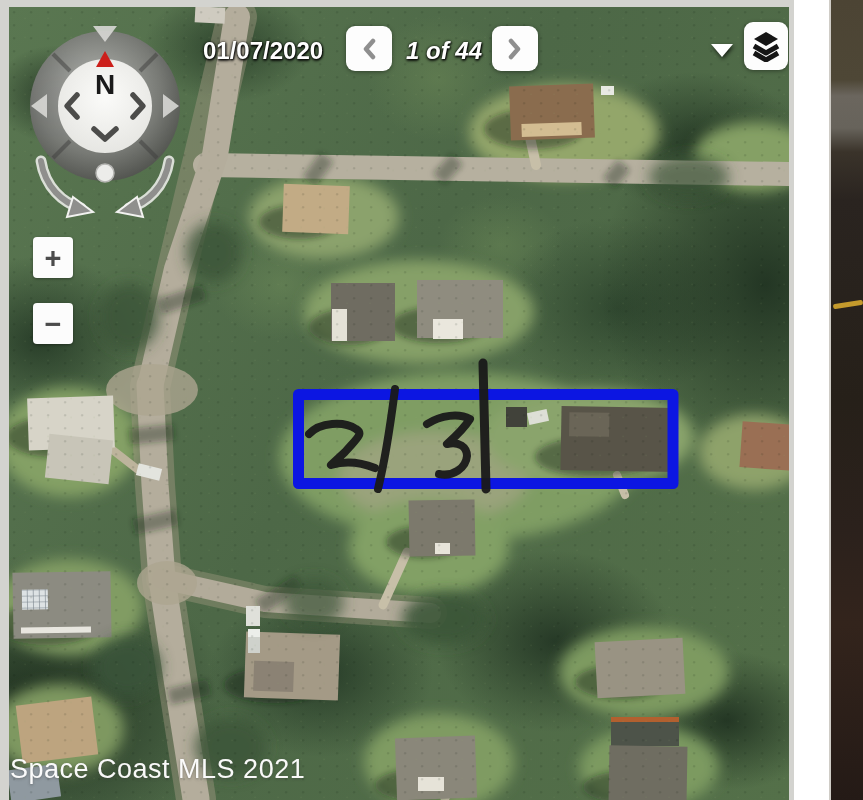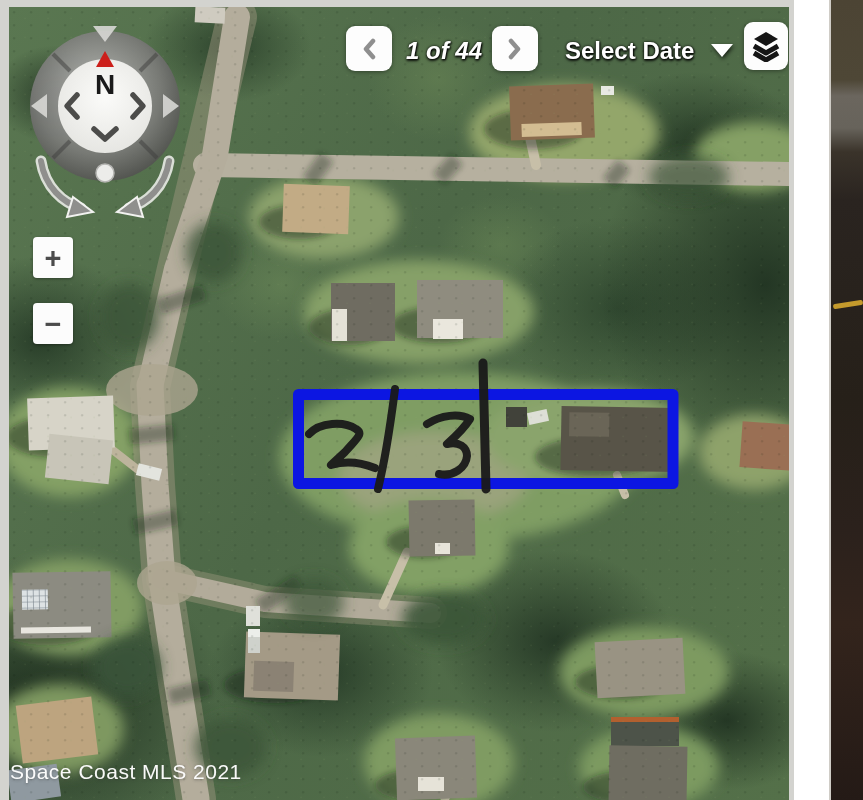--- a/index.html
+++ b/index.html
@@ -48,22 +48,22 @@
     cursor:pointer;padding:0;}
   .caret{position:absolute;width:0;height:0;border-left:11px solid transparent;
     border-right:11px solid transparent;border-top:13px solid #fff;
     filter:drop-shadow(1px 2px 2px rgba(0,0,0,.7));}
   
   .zoom-btn{position:absolute;left:24px;width:40px;height:41px;background:#fcfcfc;border:none;
     border-radius:4px;color:#4c4c4c;font-weight:bold;font-size:29px;line-height:38px;
     box-shadow:0 1px 3px rgba(0,0,0,.35);cursor:pointer;padding:0;
     font-family:"Liberation Sans",sans-serif;}
   
-  .watermark{position:absolute;left:1px;top:747px;color:rgba(255,255,255,.97);font-size:21px;
-    letter-spacing:.5px;text-shadow:0 1px 3px rgba(60,60,60,.45);margin-top:6px;}
+  .watermark{position:absolute;left:1px;top:747px;color:rgba(255,255,255,.97);font-size:27px;
+    letter-spacing:.5px;text-shadow:0 1px 3px rgba(60,60,60,.45);}
   .compass{position:absolute;left:2px;top:2px;}
 </style>
 </head>
 <body>
 
 <div class="page">
 
   <div class="map-frame">
     <div class="map">
 
@@ -200,32 +200,32 @@
         <g fill="none" stroke="#1a1a1a" stroke-linecap="round" stroke-linejoin="round" opacity=".95">
           <path stroke-width="8" d="M300,427 C311,415 335,414 347,422 C355,427 348,431 336,445 L322,458 C335,454 351,455 366,461"></path>
           <path stroke-width="8" d="M386,382 C382,413 378,445 369,482"></path>
           <path stroke-width="8" d="M418,417 C432,408 450,406 461,412 C454,423 446,430 438,437 C450,434 458,440 458,449 C457,461 444,470 430,467"></path>
           <path stroke-width="9" d="M474,356 L477,482"></path>
         </g>
       </svg>
 
       <div class="watermark">Space Coast MLS 2021</div>
 
+      <div class="tb-text" style="left:194px;top:30px;">01/07/2020</div>
       <button class="tb-btn" style="left:337px;top:19px;">
         <svg width="16" height="22" viewBox="0 0 16 22">
           <polyline points="12,3 5,11 12,19" fill="none" stroke="#8f8f8f" stroke-width="4.5" stroke-linecap="round" stroke-linejoin="round"></polyline>
         </svg>
       </button>
       <div class="tb-text" style="left:397px;top:30px;font-style:italic;">1 of 44</div>
       <button class="tb-btn" style="left:483px;top:19px;">
         <svg width="16" height="22" viewBox="0 0 16 22">
           <polyline points="4,3 11,11 4,19" fill="none" stroke="#8f8f8f" stroke-width="4.5" stroke-linecap="round" stroke-linejoin="round"></polyline>
         </svg>
       </button>
-      <div class="tb-text" style="left:556px;top:30px;cursor:pointer;">Select Date</div>
       <div class="caret" style="left:702px;top:37px;"></div>
       <button class="tb-btn" style="left:735px;top:15px;width:44px;height:48px;">
         <svg width="28" height="32" viewBox="0 0 28 32">
           <path d="M14,2 L26,9 L14,16 L2,9 Z" fill="#151515"></path>
           <path d="M2,16 L14,23 L26,16" fill="none" stroke="#151515" stroke-width="5" stroke-linejoin="round"></path>
           <path d="M2,23 L14,30 L26,23" fill="none" stroke="#151515" stroke-width="5" stroke-linejoin="round"></path>
         </svg>
       </button>
 
       <svg class="compass" width="190" height="212" viewBox="0 0 190 212">

